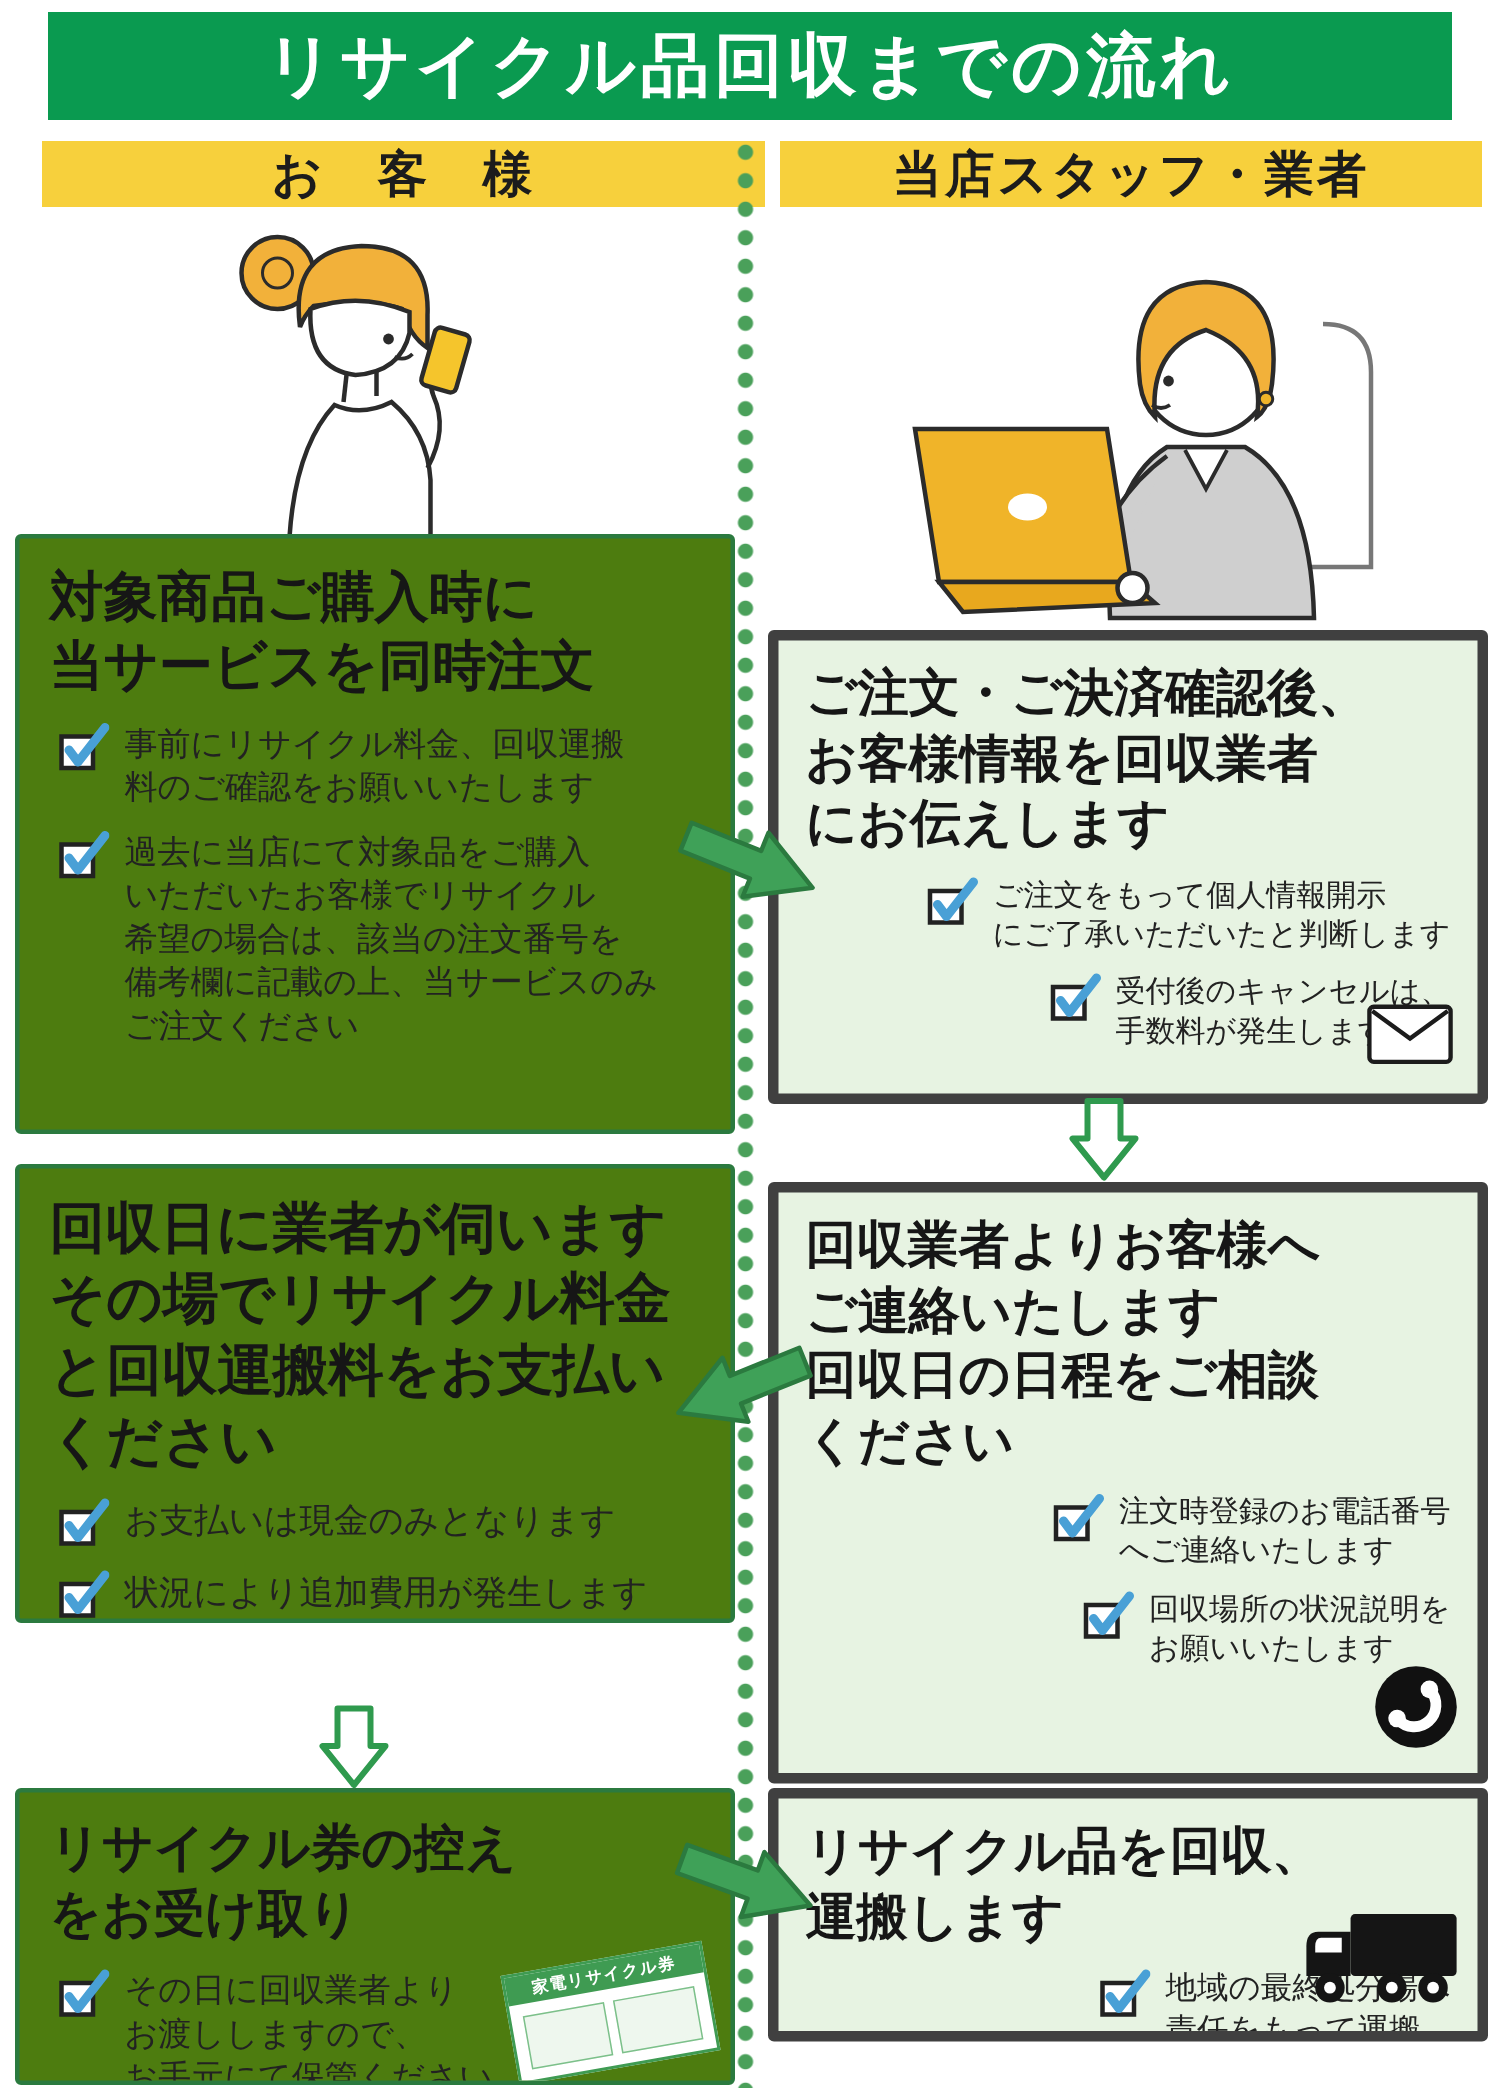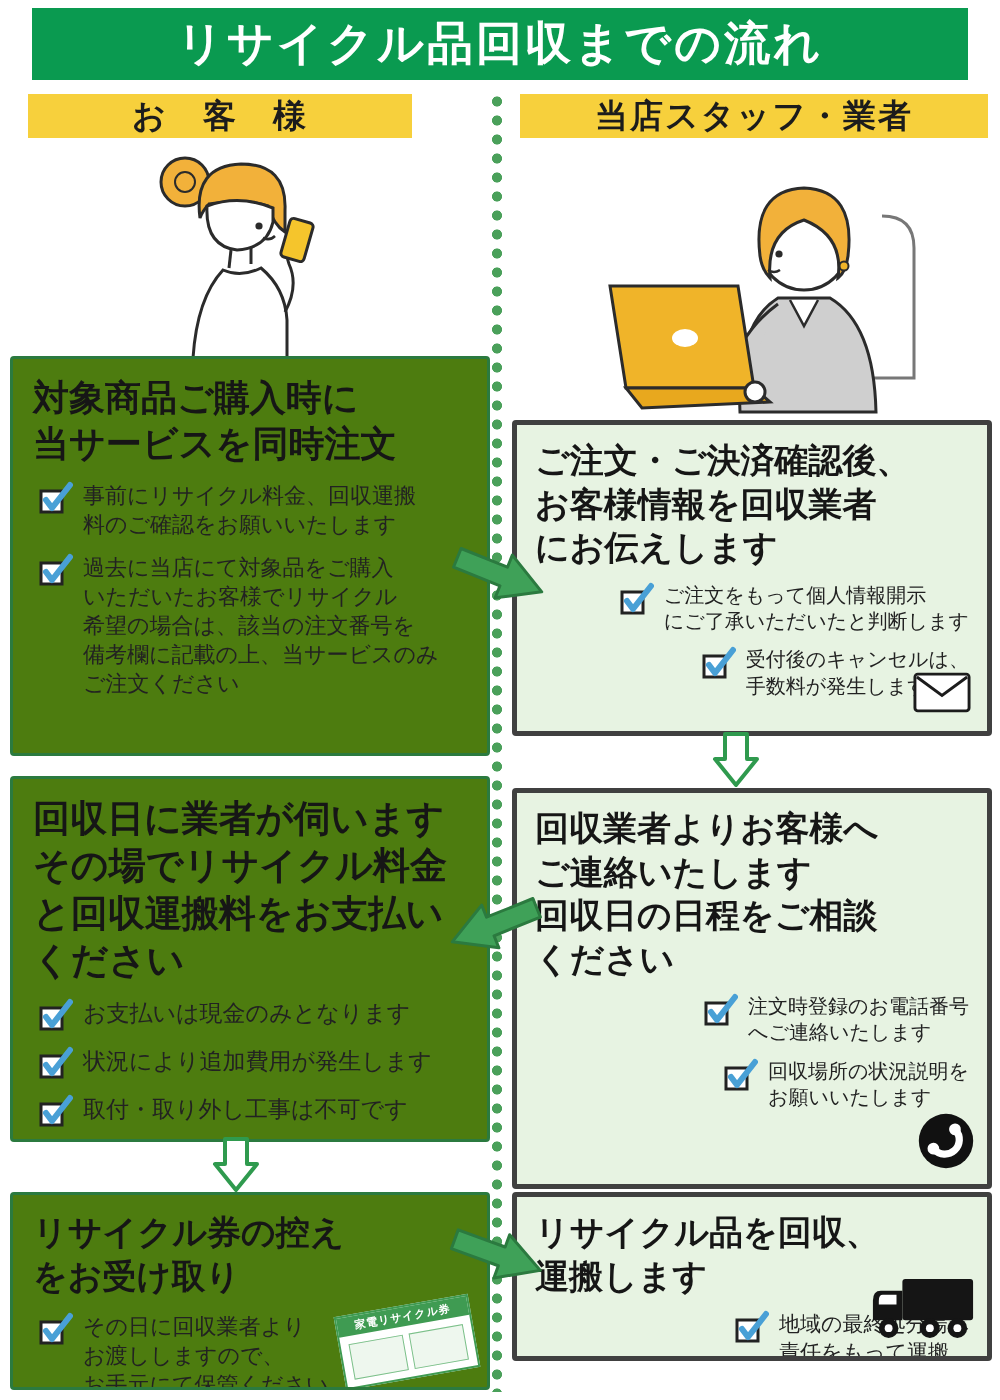--- a/index.html
+++ b/index.html
@@ -17,36 +17,36 @@
     background:#0a9a50; display:flex; align-items:center; justify-content:center;
   }
   .header h1 { color:#fff; font-size:46px; font-weight:bold; letter-spacing:3px;text-align:right; }
 
   
   .colhead {
     position:absolute; top:94px; height:44px; background:#f7d03c;
     display:flex; align-items:center; justify-content:center;
     font-size:33px; font-weight:bold; letter-spacing:2px;
   }
-  .left-head  { left:28px;  width:384px; }
+  .left-head  { left:28px;  width:482px; }
   .right-head { left:520px; width:468px; }
 
   
   .divider {
     position:absolute; left:491px; top:92px; width:12px; height:1300px;
     background-image:radial-gradient(circle, #4aa05a 42%, transparent 48%);
     background-size:12px 19px; background-repeat:repeat-y;
   }
 
   
   .box { position:absolute; overflow:hidden; border-radius:4px; }
   .box.bleft  { left:10px;  width:480px; background:#4d7c0f; border:3px solid #2b7a3f; padding:16px 20px; }
-  .box.bright { left:512px; width:480px; background:#e7f3e2; border:5px solid #404040; padding:14px 18px; }
+  .box.bright { left:512px; width:480px; background:#e7f3e2; border:7px solid #404040; padding:14px 18px; }
   #lb1 { top:356px;  height:400px; }
-  #lb2 { top:776px;  height:366px; }
+  #lb2 { top:776px;  height:306px; }
   #lb3 { top:1192px; height:198px; }
   #rb1 { top:420px;  height:316px; }
   #rb2 { top:788px;  height:401px; }
   #rb3 { top:1192px; height:169px; }
 
   .t { white-space:pre-line; }
   .box-title { font-weight:bold; line-height:1.28; color:#161616; }
   .bleft  .box-title { font-size:36px; }
   #lb2 .box-title { font-size:37px; }
   #lb3 .box-title { font-size:34px; }

